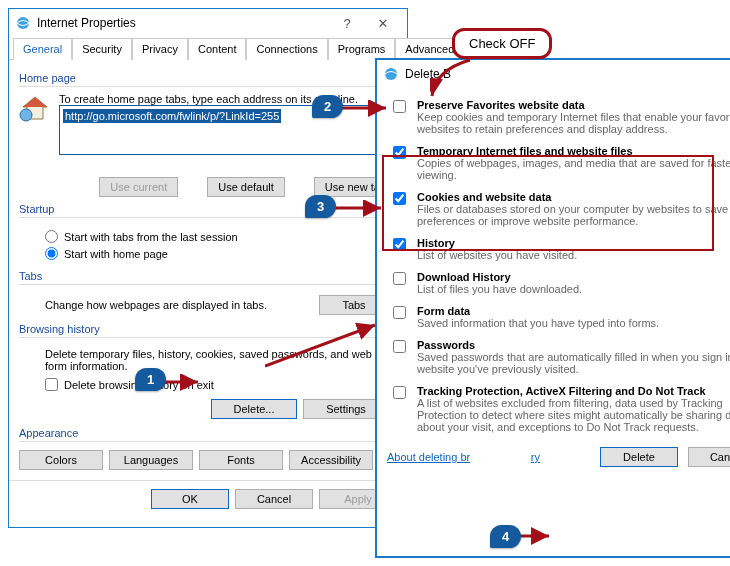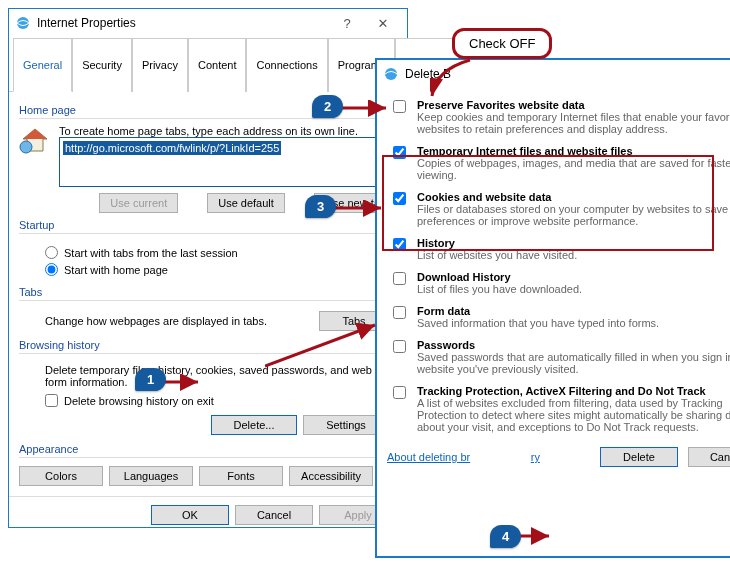--- a/index.html
+++ b/index.html
@@ -31,21 +31,21 @@
   .titlebar .icon { width: 16px; height: 16px; margin-right: 6px; }
   .title-spacer { flex: 1; }
   .title-btn {
     width: 32px; height: 22px;
     display:flex; align-items:center; justify-content:center;
     font-size: 13px; color:#555;
   }
   .title-btn.close { width: 40px; }
   .tabs { display:flex; border-bottom:1px solid #ccc; padding-left:4px; }
   .tab {
-    padding: 20px 9px;
+    padding: 4px 9px;
     border: 1px solid #ccc;
     border-bottom: none;
     background:#fff;
     position:relative;
     top:1px;
     text-align:center;
   }
   .tab.active { background:#fff; border-bottom:1px solid #fff; top:1px; color:#1a66b3; }
   .body { padding: 8px 10px; }
   .group-label { color:#1a4aa0; font-size:11px; margin-top:4px; }
@@ -163,21 +163,21 @@
           <circle cx="7" cy="22" r="6" fill="#6fb6e8" stroke="#2a6aa0"></circle>
         </svg>
       </div>
       <div style="flex:1">
         <div>To create home page tabs, type each address on its own line.</div>
         <div class="url-box">
           <span class="url-sel">http://go.microsoft.com/fwlink/p/?LinkId=255</span>
         </div>
       </div>
     </div>
-    <div class="btn-row" style="margin:6px 0 6px 0;gap:29px;">
+    <div class="btn-row" style="margin:22px 0 6px 0;gap:29px;">
       <span class="btn disabled">Use current</span>
       <span class="btn">Use default</span>
       <span class="btn">Use new tab</span>
     </div>
 
     <div class="group-label">Startup</div>
     <div class="group-box"></div>
     <div class="section-pad">
       <label class="radio">
           <input type="radio" name="st" style=""> 

